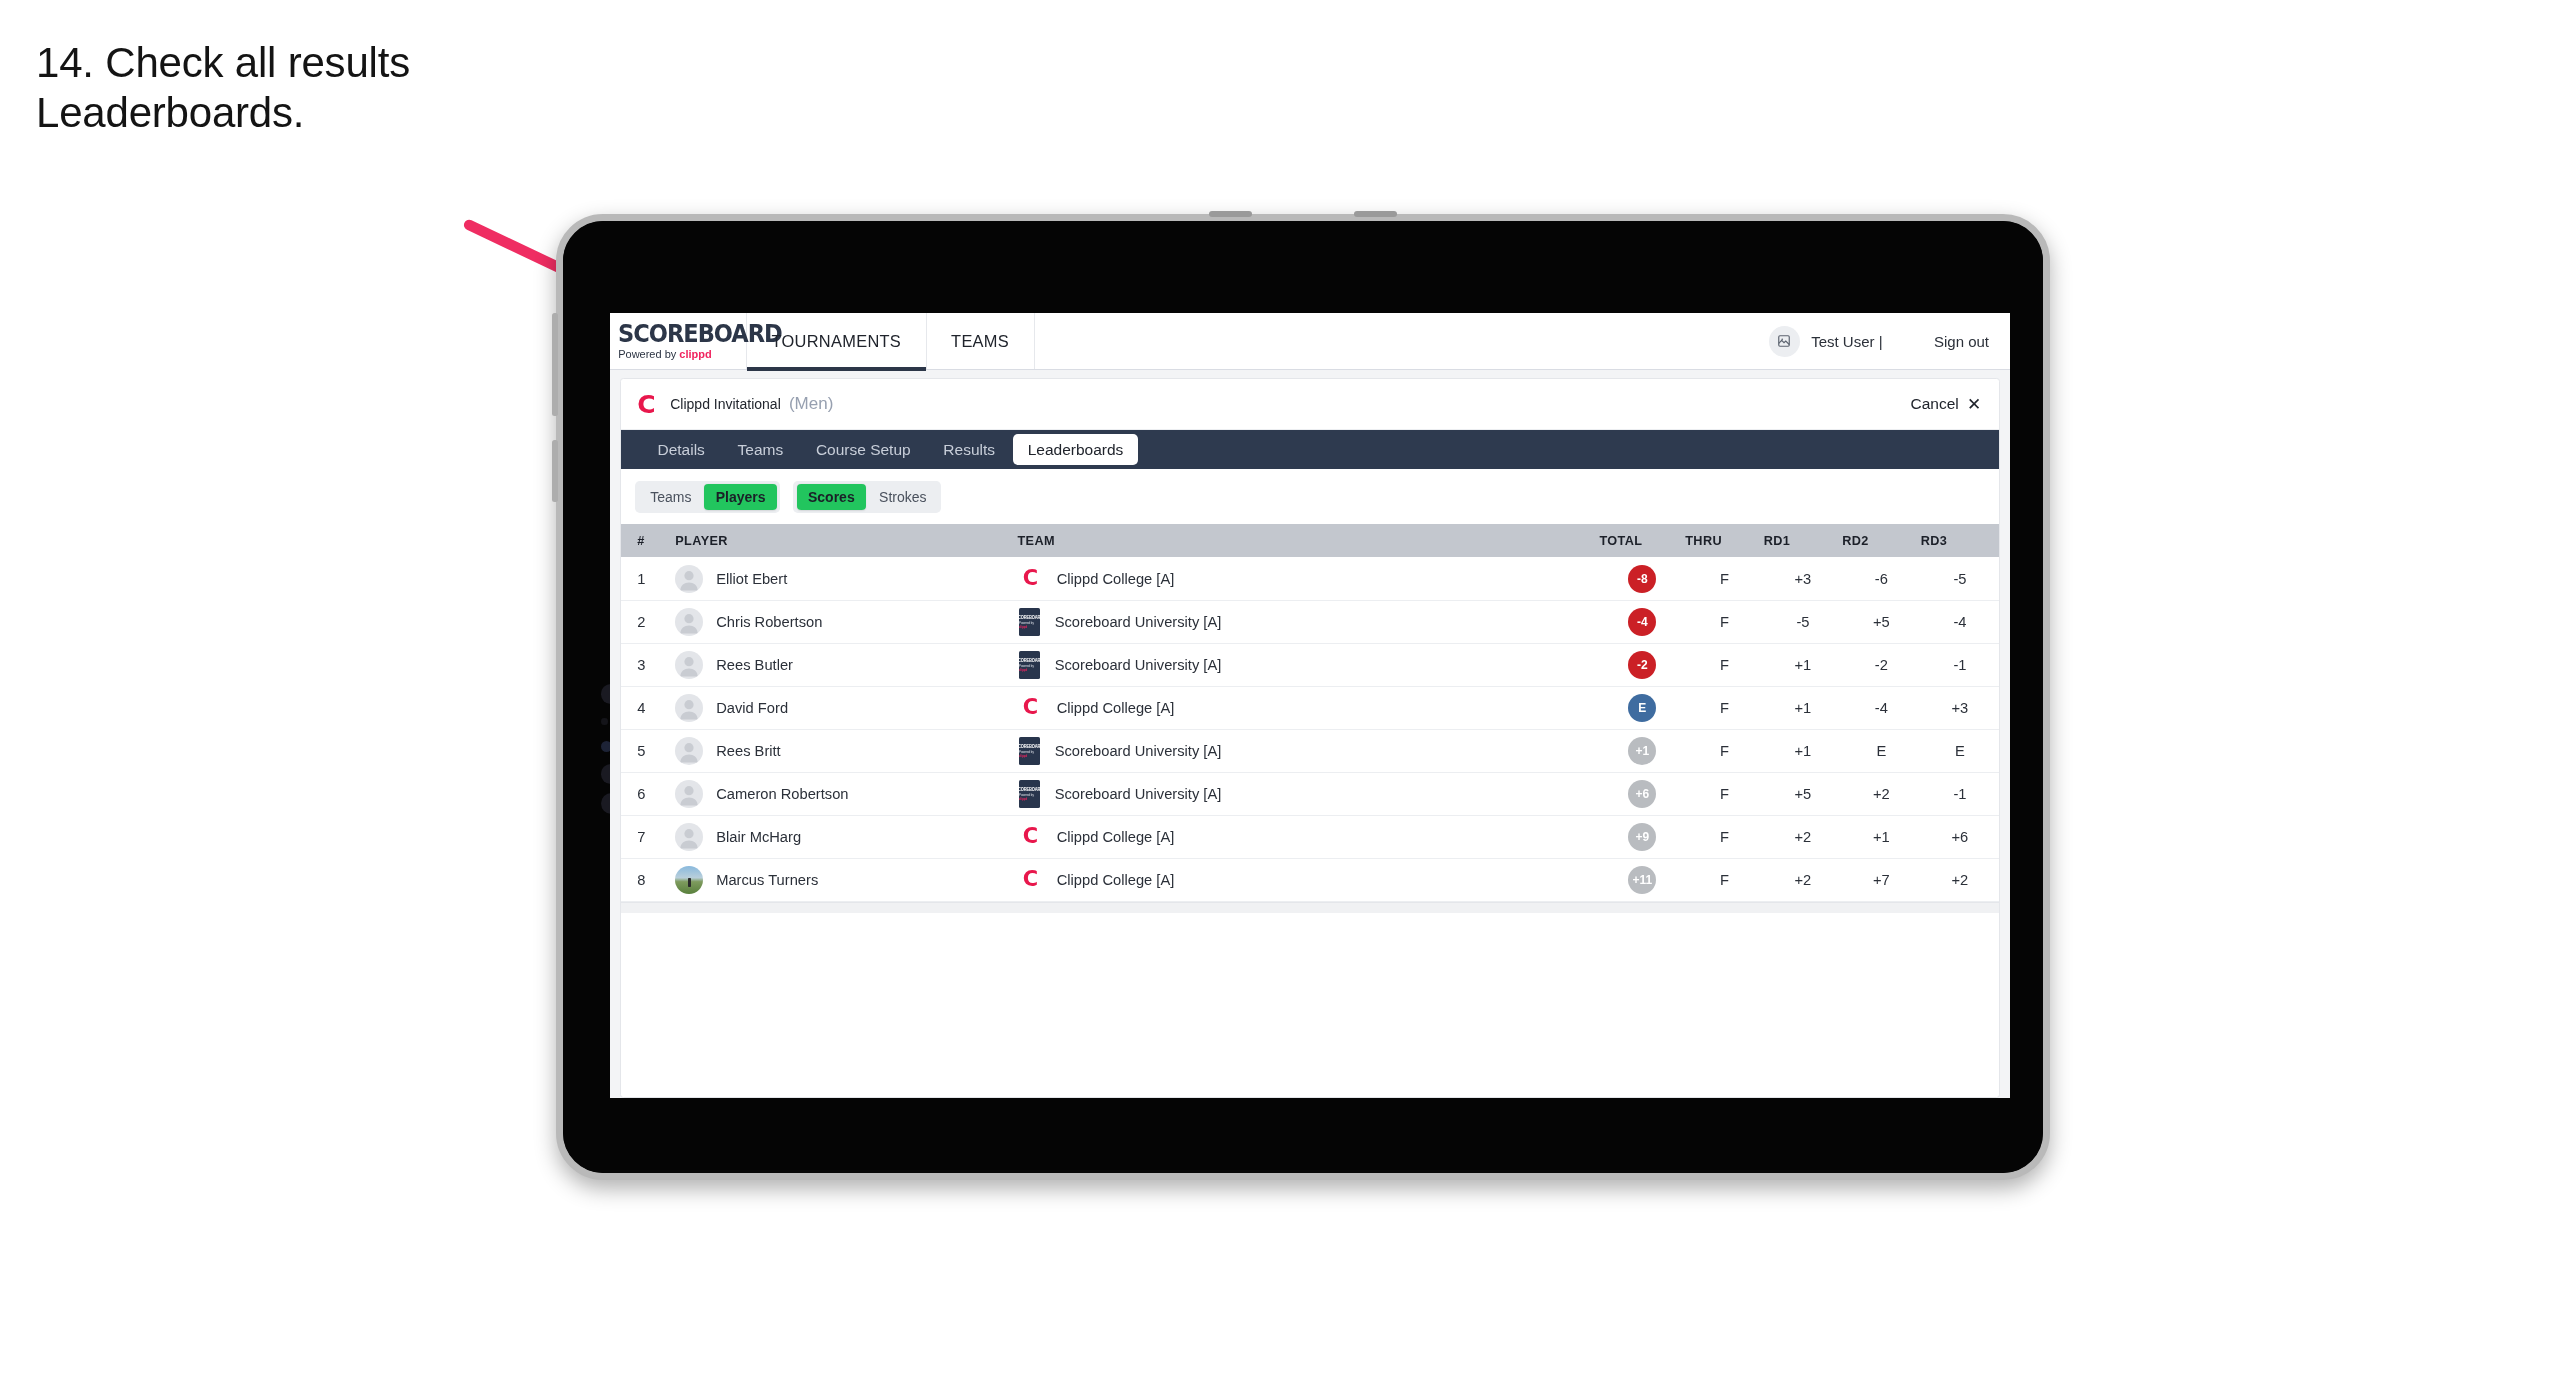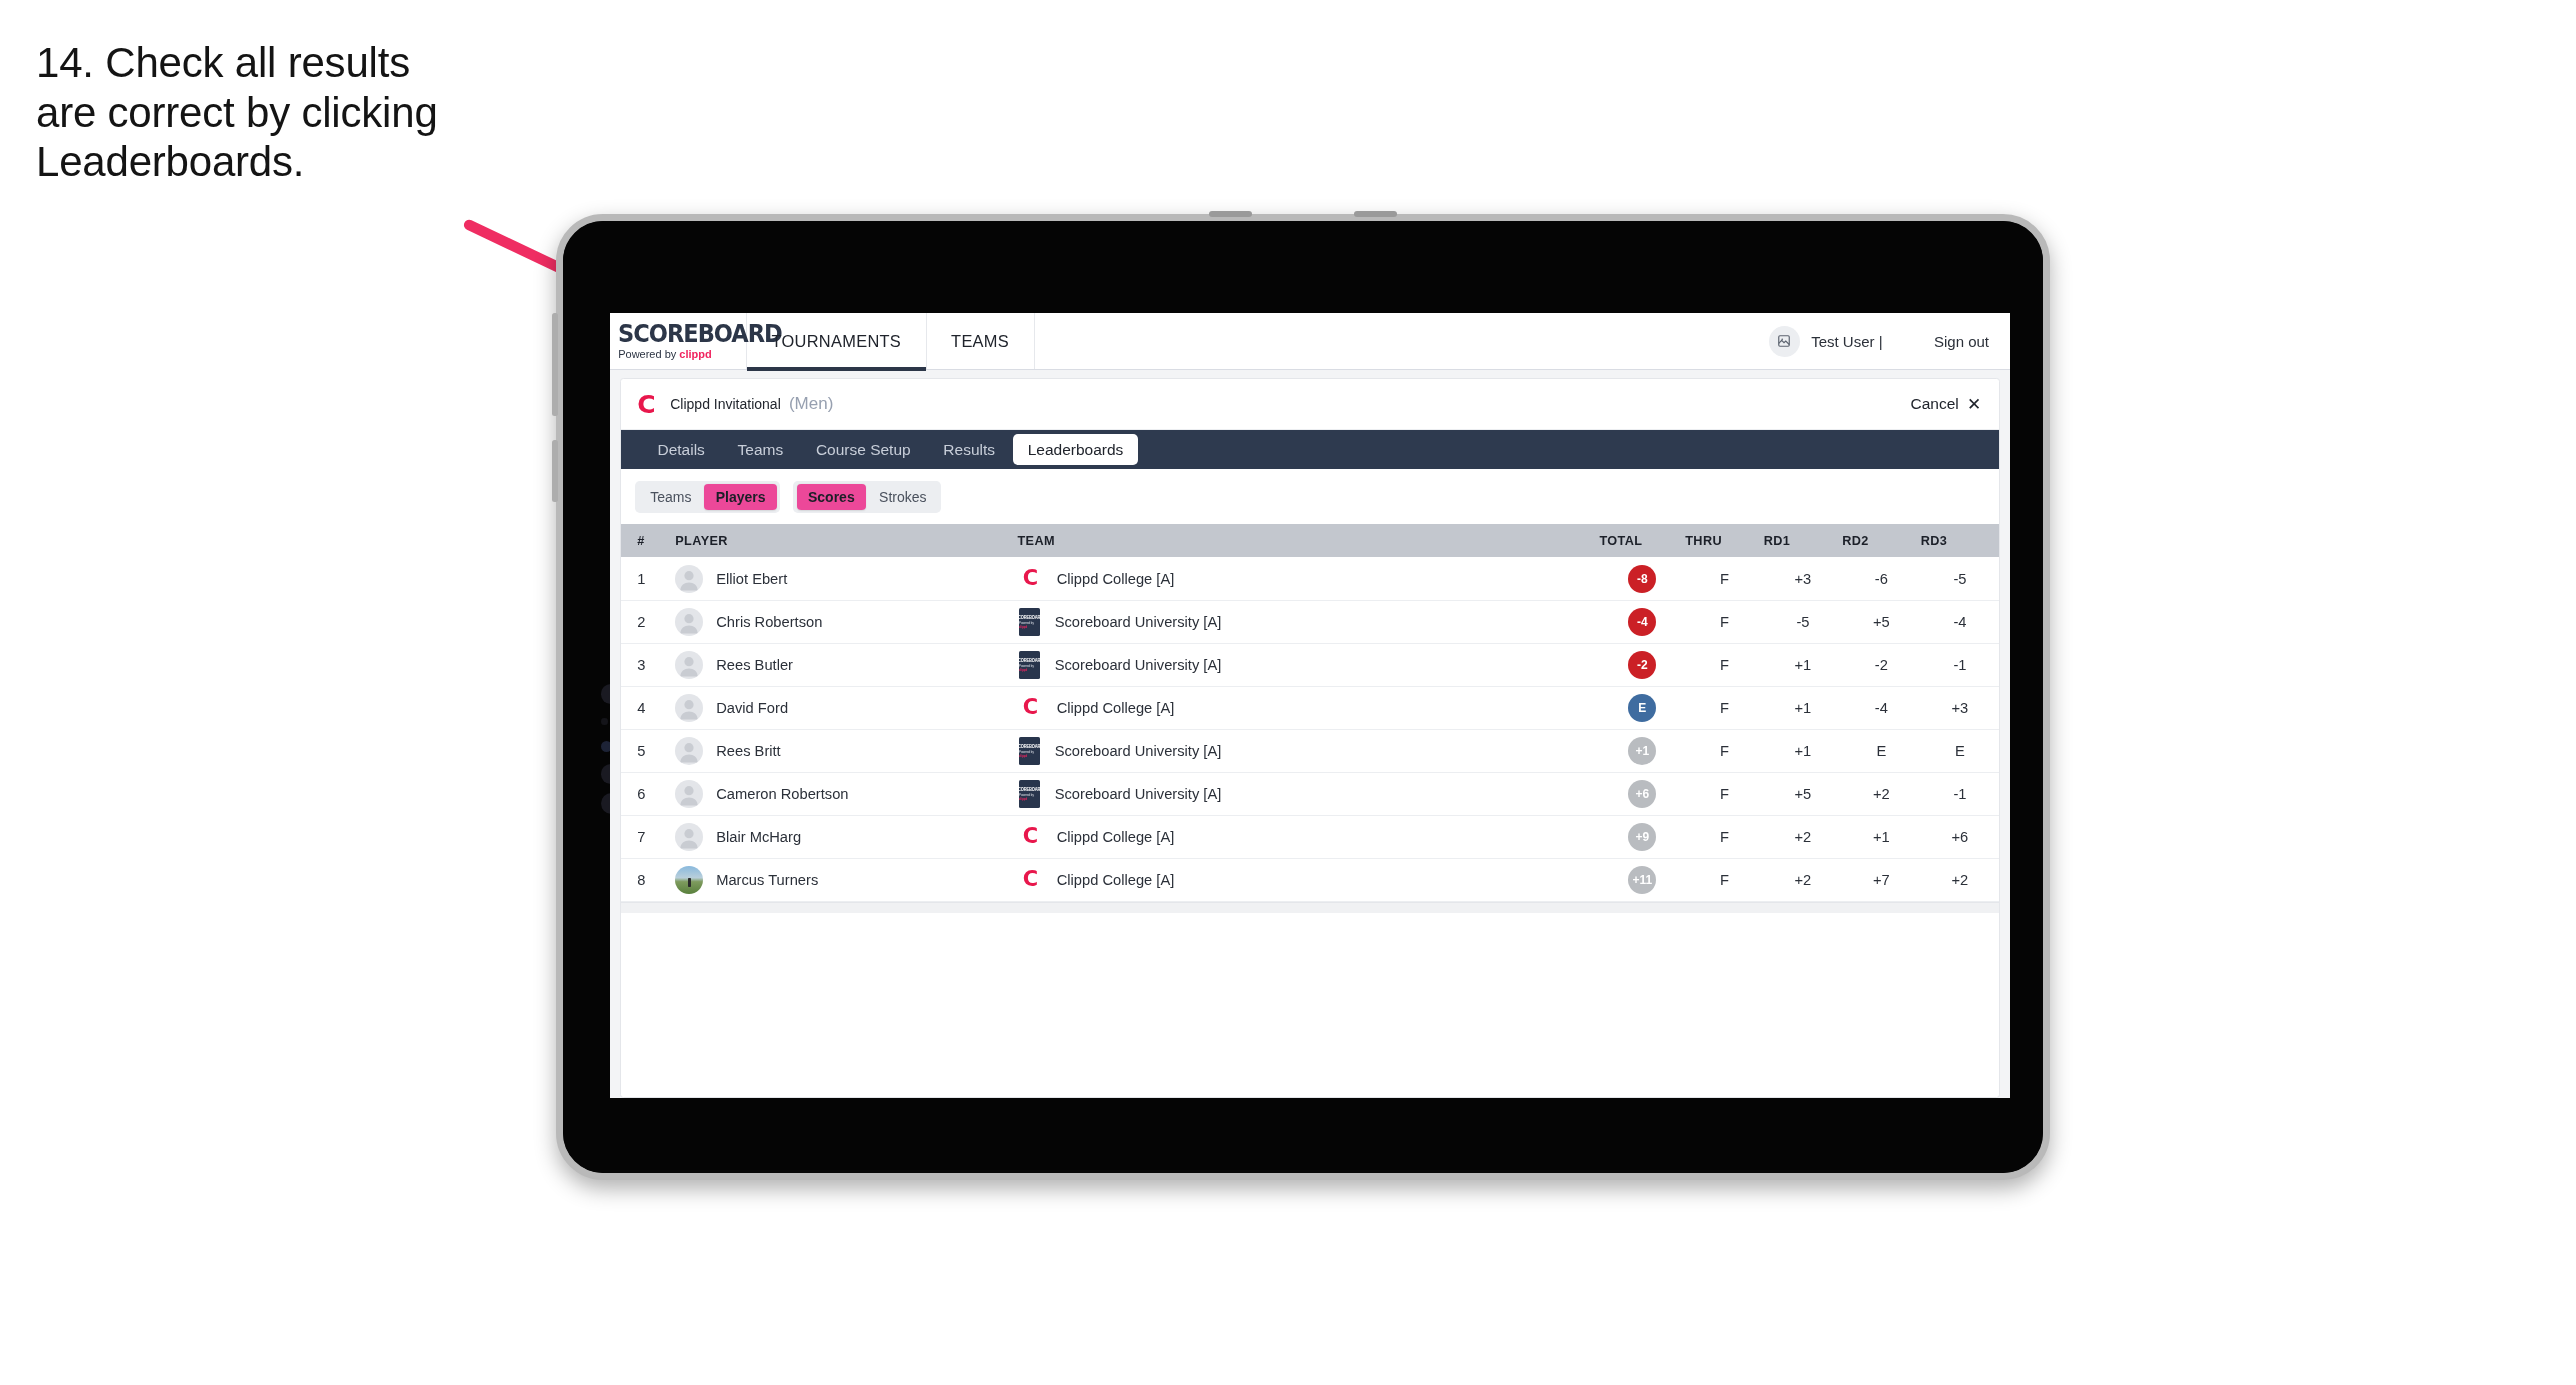--- a/index.html
+++ b/index.html
@@ -222,21 +222,21 @@
   }
   .seg-btn {
     font-size: 14px;
     color: #4a515d;
     padding: 4.9px 11.4px;
     border-radius: 4.1px;
     cursor: pointer;
     white-space: nowrap;
   }
   .seg-btn.active {
-    background: #ec4899;
+    background: #22c55e;
     color: #1b1f27;
     font-weight: 700;
     box-shadow: 0 0.8px 1.6px rgba(0,0,0,0.10);
   }
 
   
   table.lb { width: 100%; border-collapse: collapse; table-layout: fixed; }
   table.lb thead th {
     background: #c3c7ce;
     color: #1c2029;
@@ -323,21 +323,20 @@
     border-top: 0.8px solid #e4e6ea;
   }
 </style>
 </head>
 <body>
 
 <div class="stage">
 
   <div class="caption">
     <span class="ln">14. Check all results</span>
-    <span class="ln">are correct by clicking</span>
     <span class="ln bold">Leaderboards.</span>
   </div>
 
   <svg class="arrow-svg" viewBox="0 0 3151 1695">
     <line x1="574" y1="275" x2="1155" y2="551" stroke="#ef2d62" stroke-width="13" stroke-linecap="round"></line>
     <polygon points="1187,575 1093,549 1157,505" fill="#ef2d62"></polygon>
   </svg>
 
   <div class="tablet">
     <div class="top-sensor">

